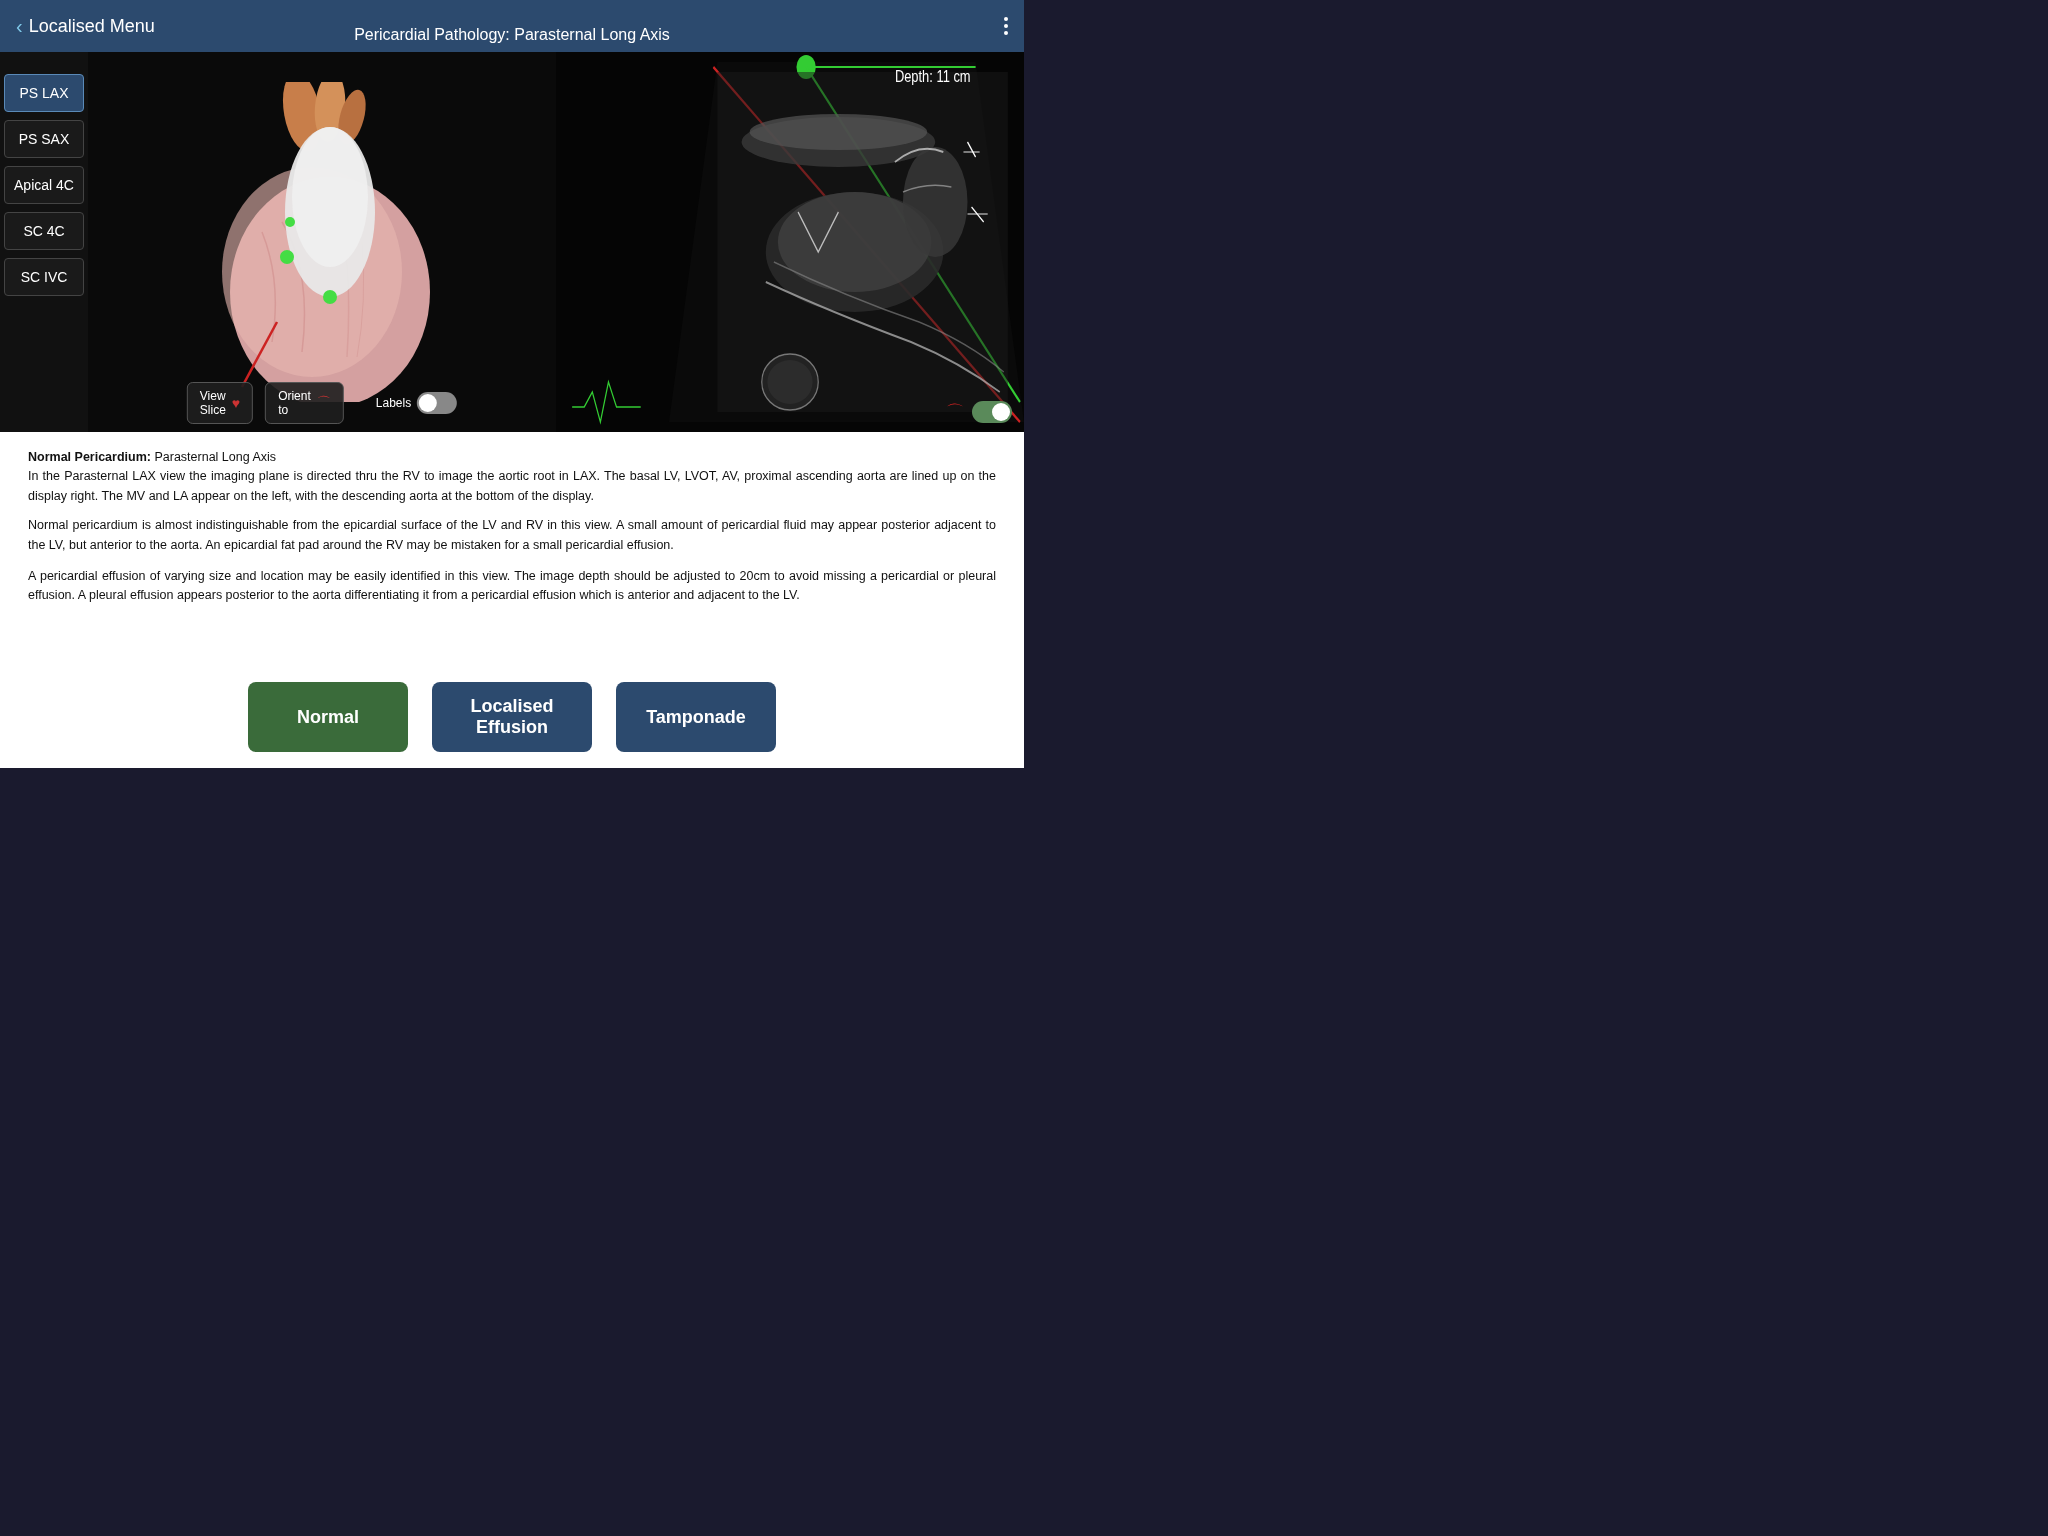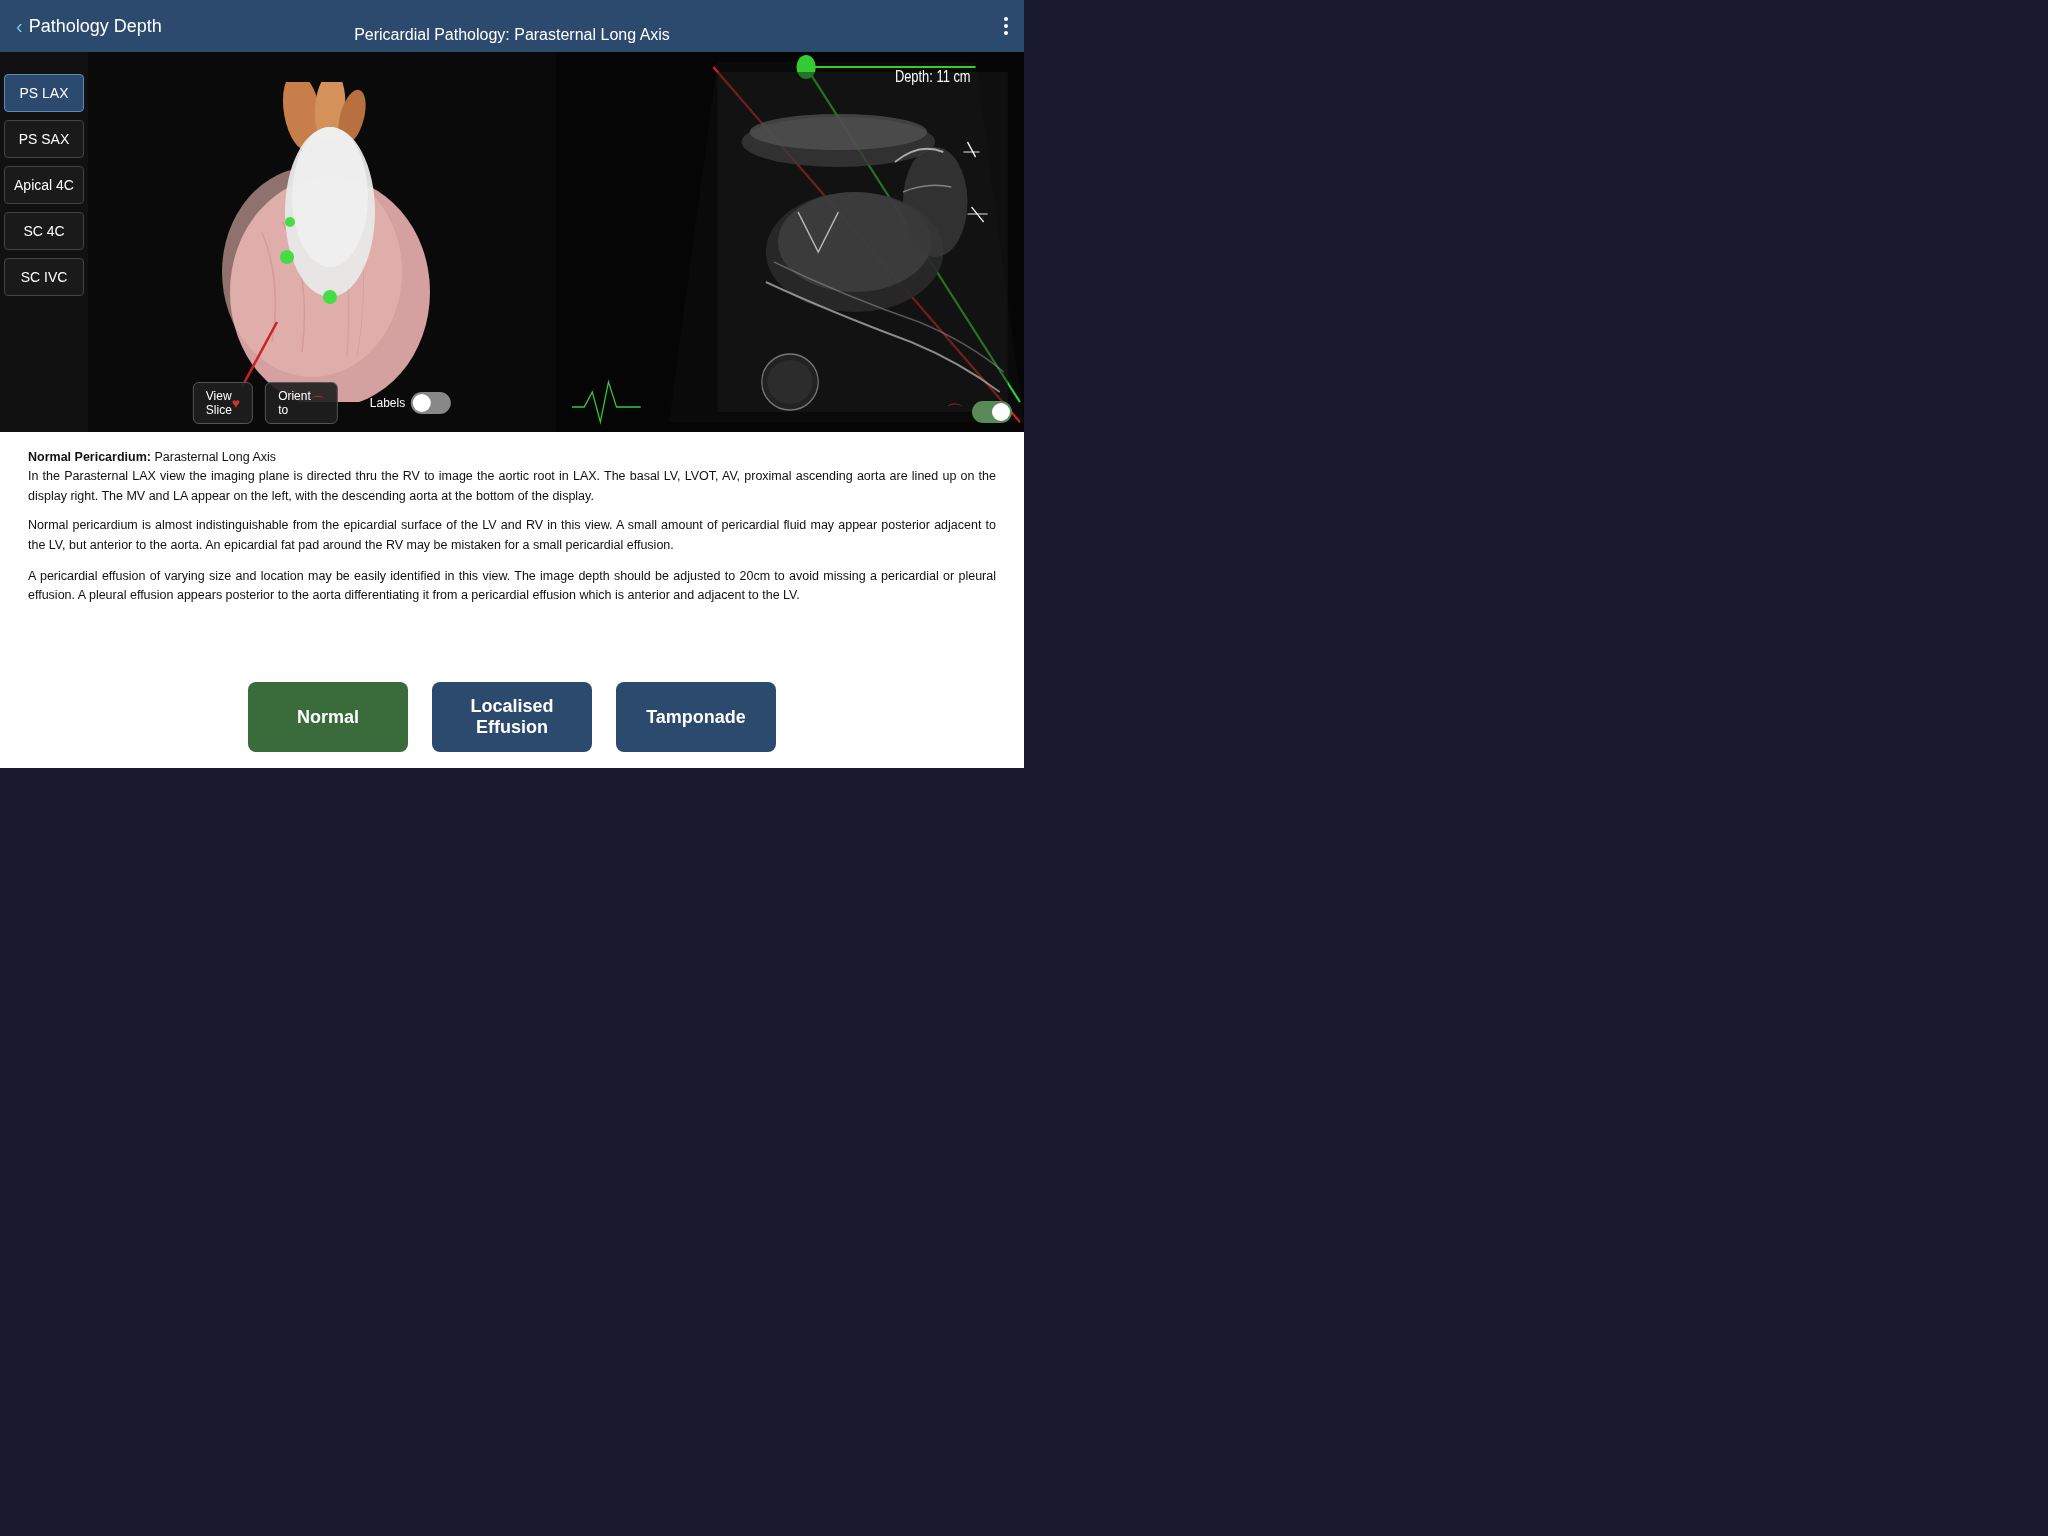--- a/index.html
+++ b/index.html
@@ -160,20 +160,21 @@
     .ctrl-btn {
       background: rgba(30,30,30,0.9);
       border: 1px solid #555;
       border-radius: 6px;
       color: white;
       font-size: 12px;
       padding: 6px 12px;
       cursor: pointer;
       display: flex;
       align-items: center;
+      gap: 6px;
     }
 
     .heart-icon { color: #cc3333; font-size: 14px; }
     .wave-icon { color: #cc3333; font-size: 14px; }
 
     
     .toggle-container {
       display: flex;
       align-items: center;
       gap: 6px;
@@ -273,21 +274,21 @@
 
   </style>
 </head>
 <body>
 
 <div id="app">
 
   <div id="header">
     <div id="back-btn">
       <span class="chevron">‹</span>
-      <span>Pathology Depth</span>
+      <span>Localised Menu</span>
     </div>
     <div id="header-title">Pericardial Pathology: Parasternal Long Axis</div>
     <div id="menu-dots">
       <div class="dot"></div>
       <div class="dot"></div>
       <div class="dot"></div>
     </div>
   </div>
 
   <div id="main-area">

